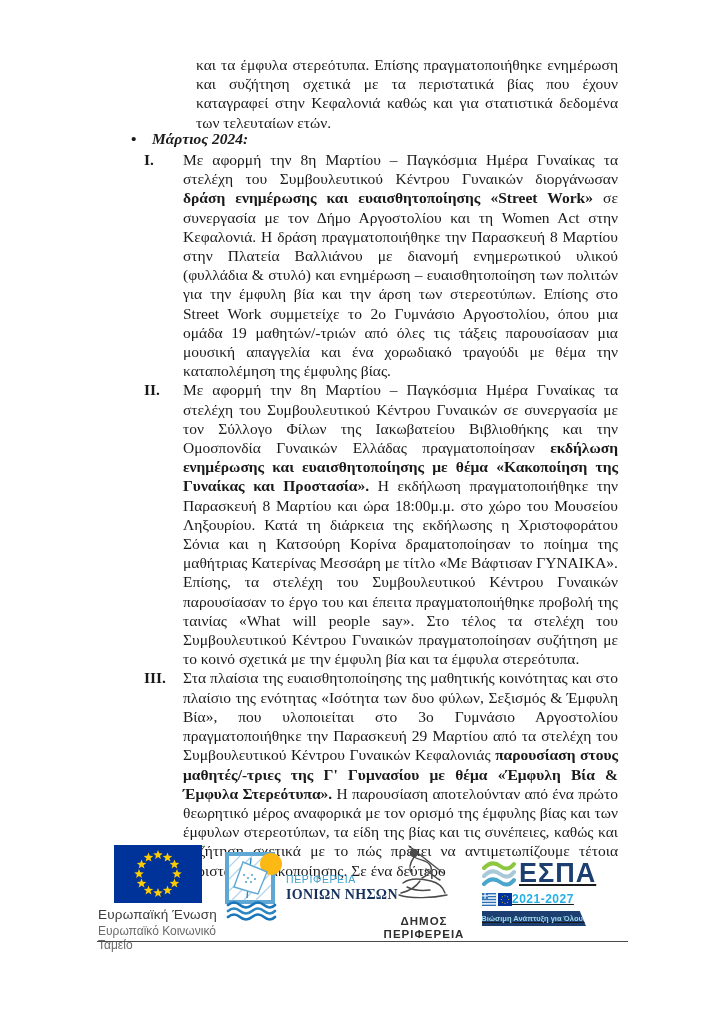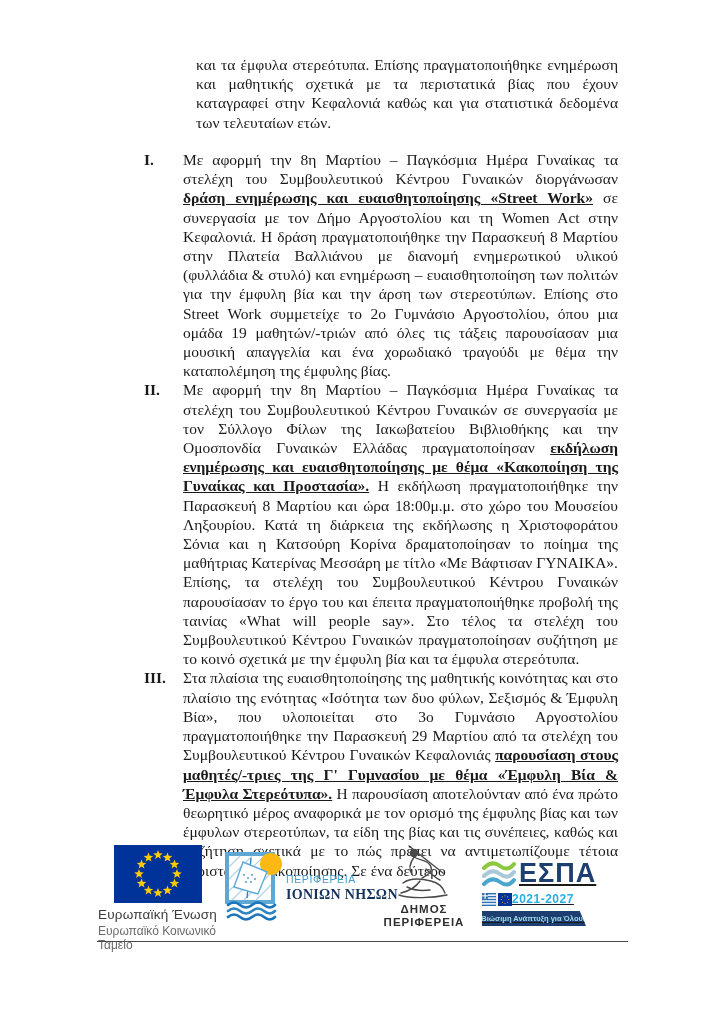--- a/index.html
+++ b/index.html
@@ -18,36 +18,36 @@
   }
   .bodytext{font-size:15.5px; line-height:19.2px; text-align:justify;}
   .intro{position:absolute; left:196px; top:55px; width:422px; margin:0;}
   .bullet-line{position:absolute; left:131px; top:129px; width:480px; font-size:15.5px; line-height:19.2px;}
   .bullet-marker{display:inline-block; width:8px; font-weight:bold;}
   .bullet-label{margin-left:13px; font-weight:bold; font-style:italic;}
   .roman-list{position:absolute; left:143px; top:150px; width:475px;}
   .roman-item{display:flex; align-items:flex-start;}
   .numeral{flex:0 0 40px; font-weight:bold; padding-left:1px; box-sizing:border-box;}
   .item-text{flex:1 1 auto; margin:0;}
-  .seg-bold{font-weight:bold;text-decoration:underline;}
+  .seg-bold{font-weight:bold;}
 
   
   .logos{position:absolute; left:0; top:843px; width:724px; height:96px;}
   .logo{position:absolute; font-family:"Liberation Sans","DejaVu Sans",sans-serif;}
   .logo-eu{left:98px; top:2px; width:120px; }
   .eu-flag{display:block; margin:0 auto;}
   .eu-t1{font-size:13.5px; color:var(--footer-gray); margin-top:4px; letter-spacing:.2px;}
   .eu-t2{font-size:12px; color:#6A6A6A; margin-top:2px;}
   .logo-ionian{left:224px; top:8px; display:flex; align-items:flex-start;justify-content:flex-end;}
   .ion-text{margin-left:4px; padding-top:22px; line-height:1.25;}
   .ion-t1{font-size:10.5px; color:#3FA0D0; letter-spacing:.6px;}
   .ion-t2{font-size:14px; font-weight:bold; color:var(--ion-navy); letter-spacing:.3px;font-family:Liberation Serif, serif;}
   .logo-argostoli{left:370px; top:0px; width:108px; text-align:center;}
   .arg-t1,.arg-t2{font-size:11.5px; font-weight:bold; color:#2F2F2F; letter-spacing:1px; line-height:1.1;}
-  .arg-t1{margin-top:2px;}
+  .arg-t1{margin-top:14px;}
   .logo-espa{left:482px; top:17px; width:130px;text-decoration:underline;}
   .espa-row1{display:flex; align-items:flex-start;}
   .espa-title{font-size:27px; font-weight:bold; color:var(--espa-navy); letter-spacing:1px; line-height:26px; margin-left:3px;}
   .espa-row2{display:flex; align-items:center; margin-top:3px;}
   .espa-years{font-size:12px; font-weight:bold; color:var(--espa-cyan); letter-spacing:.5px; line-height:16px;}
   .espa-banner{
     margin-top:4px; width:104px; height:15px; background:var(--espa-navy);
     clip-path:polygon(0 0, 94% 0, 100% 100%, 0 100%);
     display:flex; align-items:center; justify-content:center;
   }
@@ -59,22 +59,25 @@
     font-family:"Liberation Sans","DejaVu Sans",sans-serif;
     font-size:14.5px; color:#333333;
   }
   .svg-block{display:block;}
 </style>
 </head>
 <body>
 
 <div class="page">
 
-  <p class="intro bodytext"><span>και τα έμφυλα στερεότυπα. Επίσης πραγματοποιήθηκε ενημέρωση και μαθητικής σχετικά με τα περιστατικά βίας που έχουν καταγραφεί στην Κεφαλονιά καθώς και για στατιστικά δεδομένα των τελευταίων ετών.</span></p>
-
+  <p class="intro bodytext"><span>και τα έμφυλα στερεότυπα. Επίσης πραγματοποιήθηκε ενημέρωση και συζήτηση σχετικά με τα περιστατικά βίας που έχουν καταγραφεί στην Κεφαλονιά καθώς και για στατιστικά δεδομένα των τελευταίων ετών.</span></p>
+
+  <div class="bullet-line">
+    <span class="bullet-marker">•</span><span class="bullet-label">Μάρτιος 2024:</span>
+  </div>
 
   <div class="roman-list bodytext">
     <div class="roman-item">
       <span class="numeral">I.</span>
       <p class="item-text"><span>Με αφορμή την 8η Μαρτίου – Παγκόσμια Ημέρα Γυναίκας τα στελέχη του Συμβουλευτικού Κέντρου Γυναικών διοργάνωσαν </span><span class="seg-bold">δράση ενημέρωσης και ευαισθητοποίησης «Street Work»</span><span> σε συνεργασία με τον Δήμο Αργοστολίου και τη Women Act στην Κεφαλονιά. Η δράση πραγματοποιήθηκε την Παρασκευή 8 Μαρτίου στην Πλατεία Βαλλιάνου με διανομή ενημερωτικού υλικού (φυλλάδια &amp; στυλό) και ενημέρωση – ευαισθητοποίηση των πολιτών για την έμφυλη βία και την άρση των στερεοτύπων. Επίσης στο Street Work συμμετείχε το 2ο Γυμνάσιο Αργοστολίου, όπου μια ομάδα 19 μαθητών/-τριών από όλες τις τάξεις παρουσίασαν μια μουσική απαγγελία και ένα χορωδιακό τραγούδι με θέμα την καταπολέμηση της έμφυλης βίας.</span></p>
     </div>
     <div class="roman-item">
       <span class="numeral">II.</span>
       <p class="item-text"><span>Με αφορμή την 8η Μαρτίου – Παγκόσμια Ημέρα Γυναίκας τα στελέχη του Συμβουλευτικού Κέντρου Γυναικών σε συνεργασία με τον Σύλλογο Φίλων της Ιακωβατείου Βιβλιοθήκης και την Ομοσπονδία Γυναικών Ελλάδας πραγματοποίησαν </span><span class="seg-bold">εκδήλωση ενημέρωσης και ευαισθητοποίησης με θέμα «Κακοποίηση της Γυναίκας και Προστασία».</span><span> Η εκδήλωση πραγματοποιήθηκε την Παρασκευή 8 Μαρτίου και ώρα 18:00μ.μ. στο χώρο του Μουσείου Ληξουρίου. Κατά τη διάρκεια της εκδήλωσης η Χριστοφοράτου Σόνια και η Κατσούρη Κορίνα δραματοποίησαν το ποίημα της μαθήτριας Κατερίνας Μεσσάρη με τίτλο «Με Βάφτισαν ΓΥΝΑΙΚΑ». Επίσης, τα στελέχη του Συμβουλευτικού Κέντρου Γυναικών παρουσίασαν το έργο του και έπειτα πραγματοποιήθηκε προβολή της ταινίας «What will people say». Στο τέλος τα στελέχη του Συμβουλευτικού Κέντρου Γυναικών πραγματοποίησαν συζήτηση με το κοινό σχετικά με την έμφυλη βία και τα έμφυλα στερεότυπα.</span></p>
     </div>

